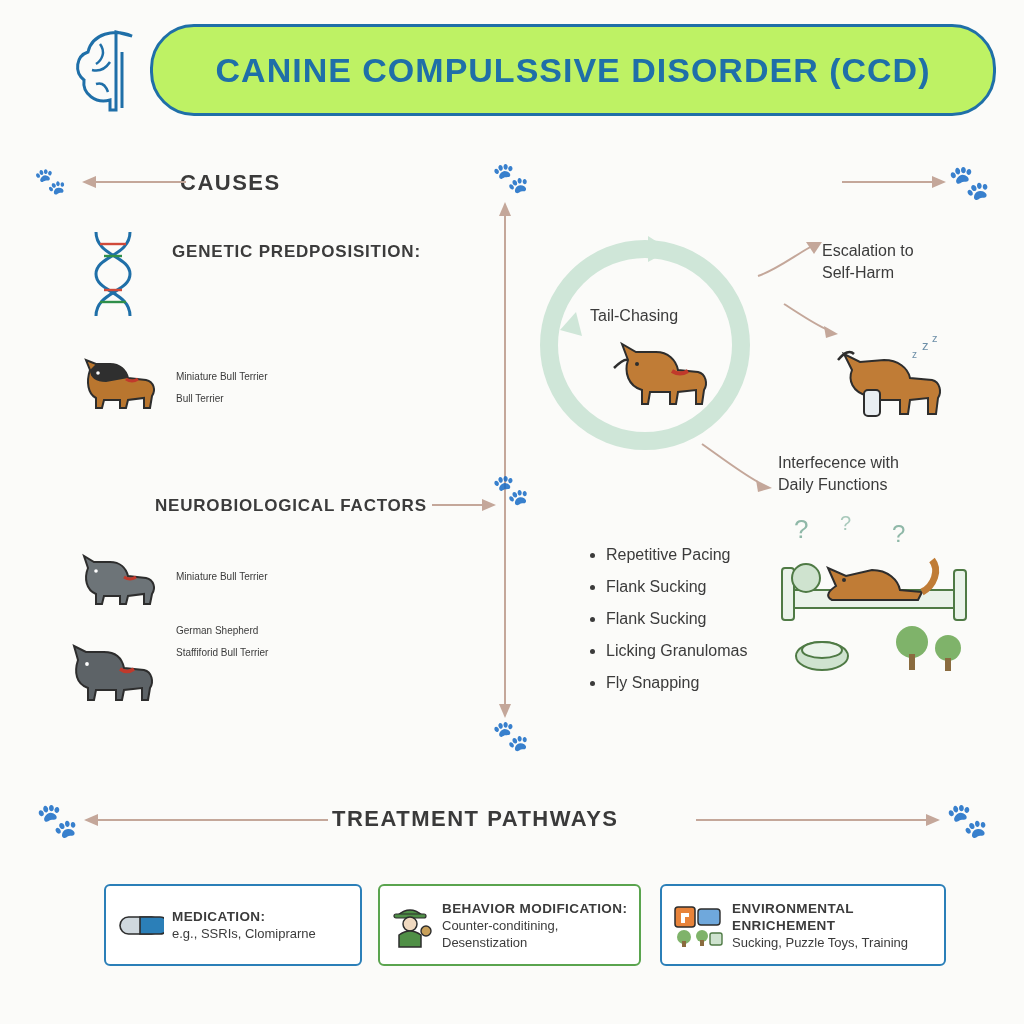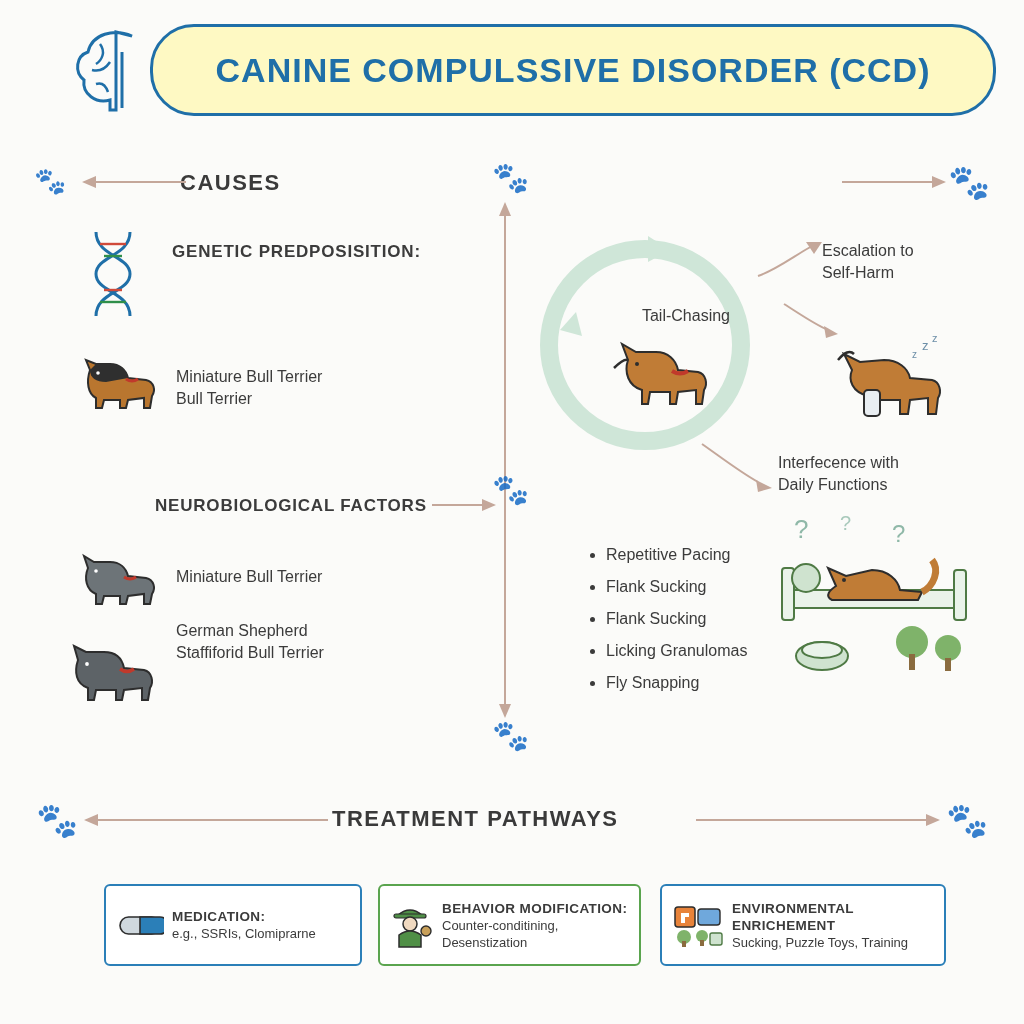--- a/index.html
+++ b/index.html
@@ -9,21 +9,21 @@
     font-family:"Liberation Sans", sans-serif;
     color:#333;
     position:relative;
     overflow:hidden;
   }
   .canvas{position:absolute;inset:0;}
 
   
   .title-bar{
     position:absolute;left:150px;top:24px;width:840px;height:86px;
-    border:3px solid #1f6fa8;border-radius:44px;background:#fef9c3;
+    border:3px solid #1f6fa8;border-radius:44px;background:#bef264;
     display:flex;align-items:center;justify-content:center;
   }
   .title-text{
     font-size:34px;letter-spacing:1px;color:#1f6fa8;font-weight:bold;
     text-align:center;
   }
   .brain-icon{position:absolute;left:62px;top:22px;width:90px;height:90px;}
 
   
   .sec-head{
@@ -35,35 +35,35 @@
   #treatment-head{left:332px;top:806px;width:360px;}
 
   
   .paw{position:absolute;color:#c8ada0;font-size:26px;opacity:.85;}
 
   
   .sub-head{
     position:absolute;font-size:17px;letter-spacing:.8px;font-weight:bold;color:#3b3b3b;
   }
   .body-text{
-    position:absolute;font-size:16px;color:#3b3b3b;line-height:22px;
+    position:absolute;font-size:10px;color:#3b3b3b;line-height:22px;
   }
 
   .dna{position:absolute;left:78px;top:228px;width:70px;height:92px;}
   .dog-ico{position:absolute;}
 
   
   .cycle{
     position:absolute;left:540px;top:240px;width:210px;height:210px;
     border-radius:50%;
     border:18px solid #cfe6d8;
     box-sizing:border-box;
   }
   .cycle-label{
-    position:absolute;left:590px;top:307px;width:140px;text-align:right;
+    position:absolute;left:590px;top:307px;width:140px;text-align:left;
     font-size:16px;color:#3b3b3b;
   }
   .sym-list{
     position:absolute;left:566px;top:530px;width:260px;
     font-size:16px;color:#3b3b3b;
   }
   .sym-list li{margin-bottom:14px;}
   .sym-label{position:absolute;font-size:16px;color:#3b3b3b;line-height:22px;}
 
   

